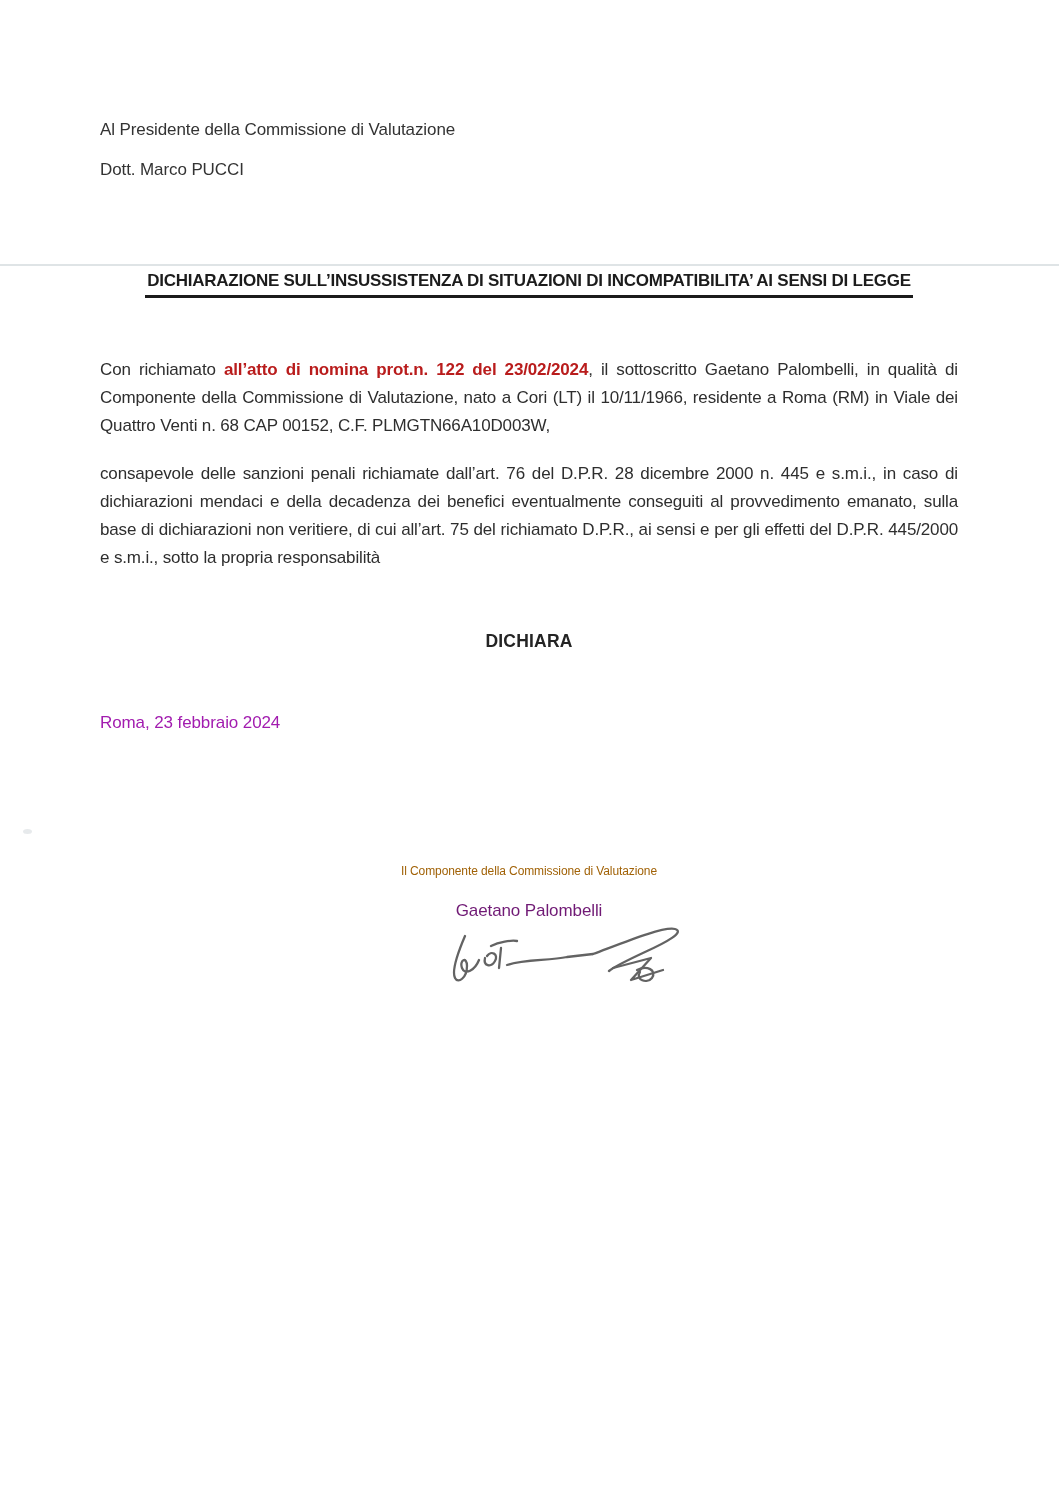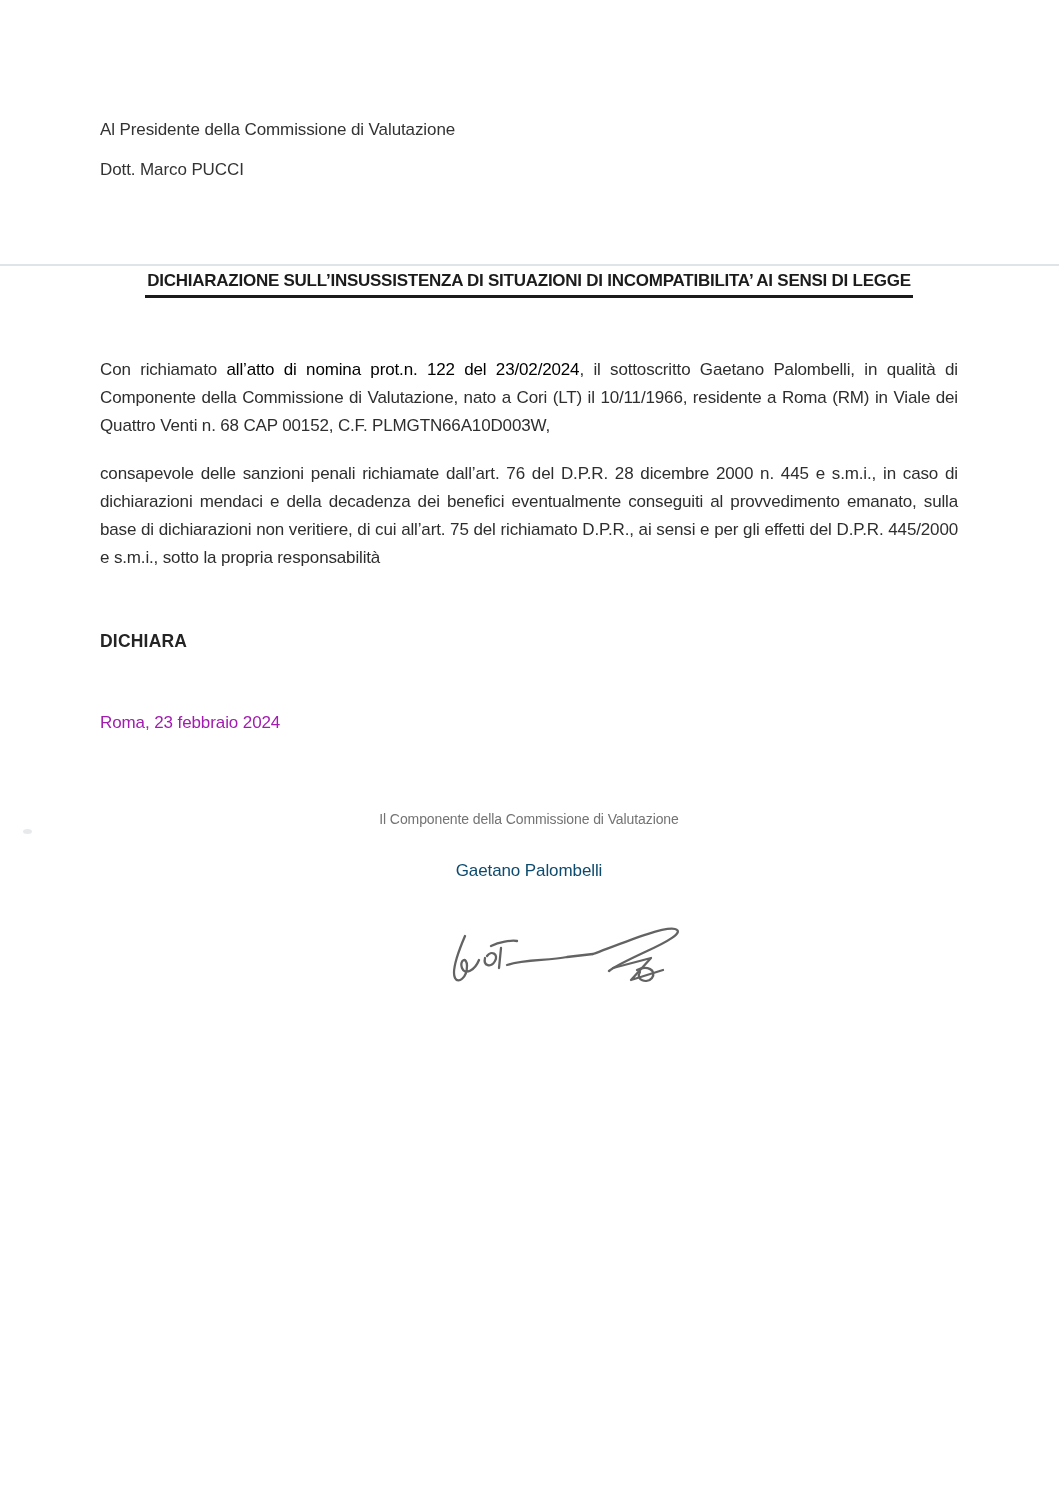--- a/index.html
+++ b/index.html
@@ -55,24 +55,24 @@
   }
   .body-par {
     font-size: 17px;
     line-height: 28px;
     letter-spacing: -0.15px;
     text-align: justify;
     color: #2e2e2e;
   }
   .par-1 { margin-top: 58px; }
   .par-2 { margin-top: 20px; }
-  .par-1 b, .bold-inline { font-weight: normal; color: #000000; }
+  .par-1 b, .bold-inline { font-weight: bold; color: #b91c1c; }
   .dichiara {
     margin-top: 55px;
-    text-align: left;
+    text-align: center;
     font-size: 17.5px;
     font-weight: bold;
     line-height: 28px;
     letter-spacing: 0.2px;
     color: #242424;
   }
   .decl-body {
     margin-top: 43px;
     font-size: 17px;
     line-height: 28px;
@@ -80,34 +80,34 @@
     color: #2e2e2e;
   }
   .date-line {
     margin-top: 54px;
     font-size: 17px;
     line-height: 28px;
     letter-spacing: -0.1px;
     color: #a21caf;
   }
   .sig-role {
-    margin-top: 68px;
+    margin-top: 120px;
     text-align: center;
-    font-size: 14px;
+    font-size: 12px;
     line-height: 28px;
     letter-spacing: -0.1px;
-    color: #737373;
+    color: #a16207;
   }
   .sig-name {
-    margin-top: 24px;
+    margin-top: 12px;
     text-align: center;
     font-size: 17px;
     line-height: 28px;
     letter-spacing: -0.1px;
-    color: #0c4a6e;
+    color: #701a75;
   }
   .signature-svg {
     position: absolute;
     left: 445px;
     top: 924px;
     width: 245px;
     height: 66px;
   }
 </style>
 </head>

